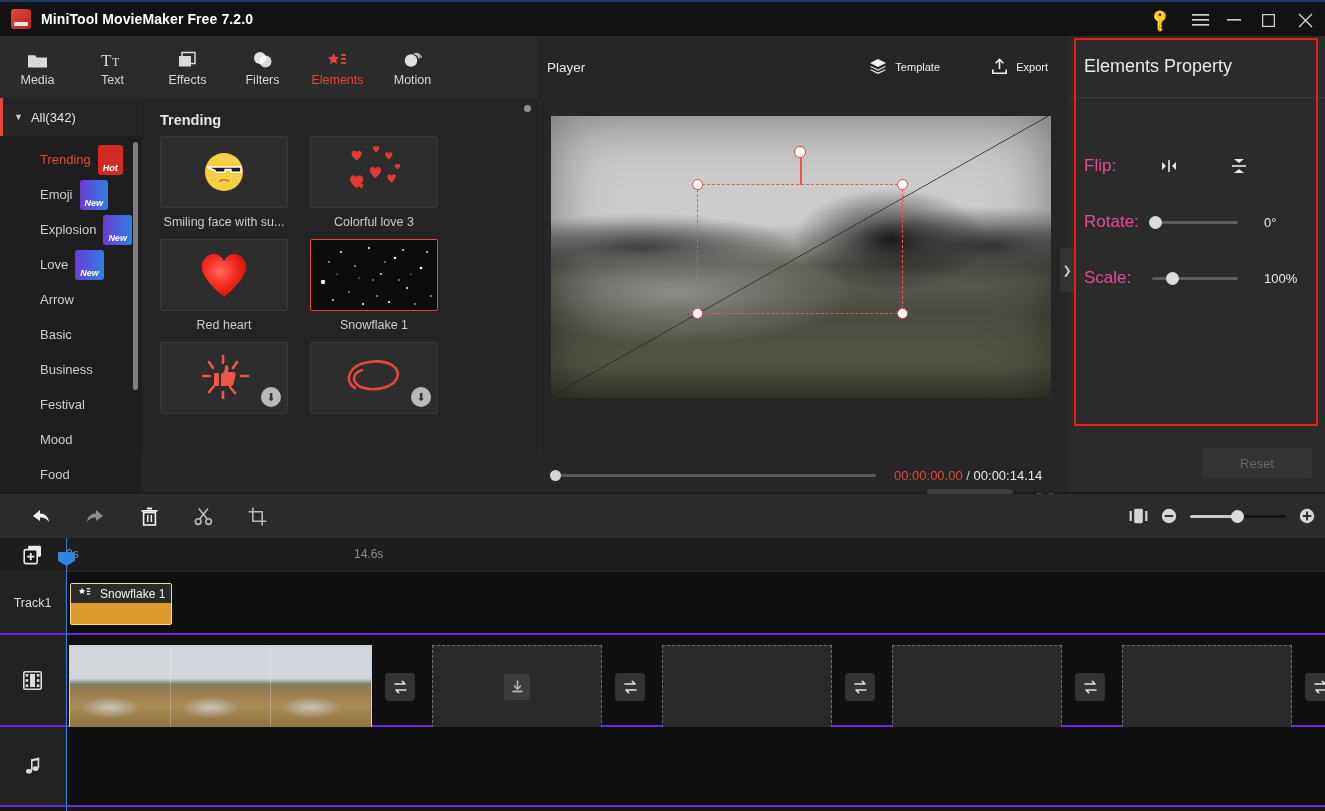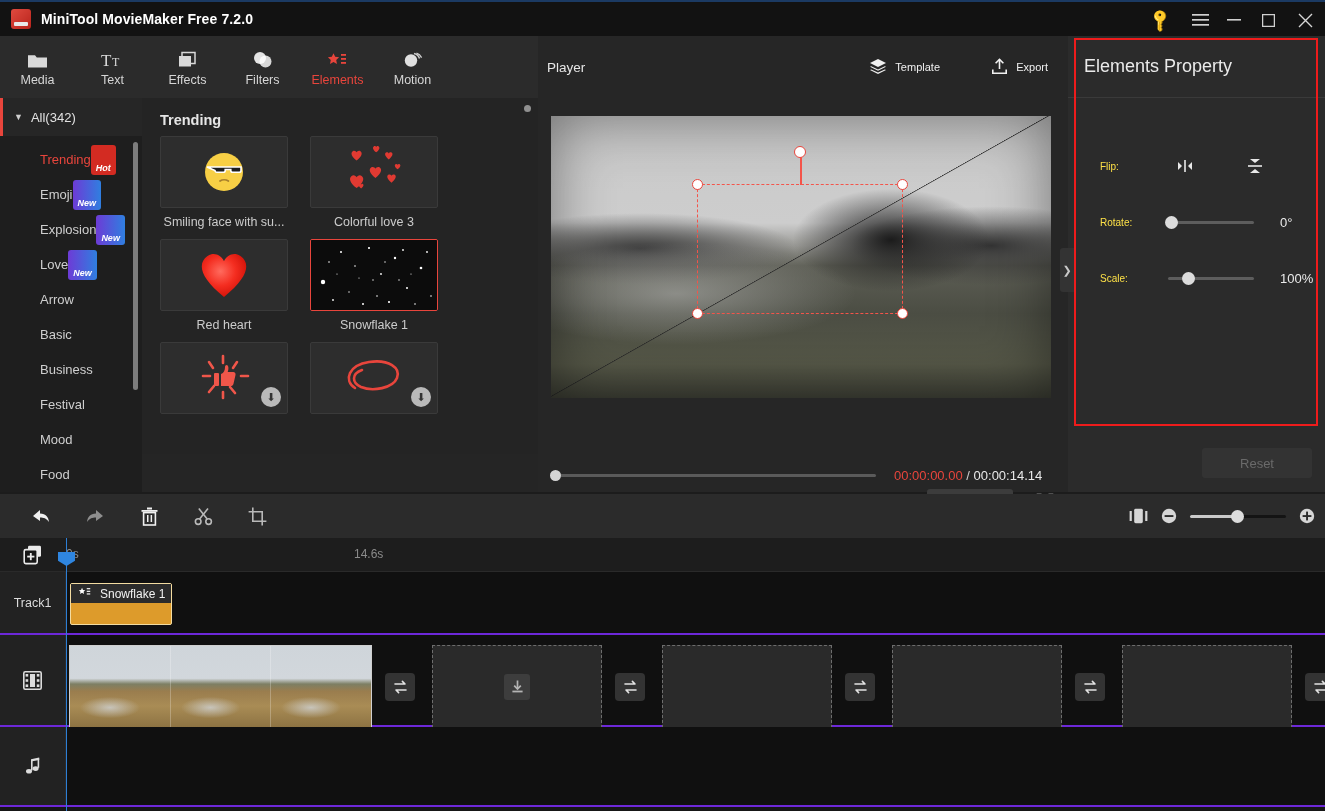--- a/index.html
+++ b/index.html
@@ -64,21 +64,21 @@
     border-left: 3px solid #e8453c; padding-left: 11px; font-size: 13px; color: #e2e2e2;
   }
   .allrow .caret { font-size: 9px; margin-right: 8px; color: #cfcfcf; }
   .catlist { padding-top: 6px; }
   .cat {
     height: 35px; display: flex; align-items: center; padding-left: 40px;
     font-size: 13px; color: #cfcfcf; cursor: pointer;
   }
   .cat.active { color: #e8453c; }
   .badge {
-    font-size: 9px; font-weight: bold; color: #fff;
+    margin-left: 7px; font-size: 9px; font-weight: bold; color: #fff;
     padding: 18px 5px 2px; border-radius: 3px; font-style: italic;
   }
   .badge.hot { background: #d32b22; }
   .badge.new { background: linear-gradient(90deg,#6d3bd6,#2f7fe0); }
   .side-scroll {
     position: absolute; right: 4px; top: 44px; width: 5px; height: 248px;
     background: #7d7d7d; border-radius: 3px;
   }
 
   
@@ -184,21 +184,21 @@
     position: absolute; left: 1068px; top: 36px; width: 257px; height: 456px;
     background: #2b2b2b;
   }
   .prop-outline {
     position: absolute; left: 1074px; top: 38px; width: 244px; height: 388px;
     border: 2px solid #ee1c1c; pointer-events: none; z-index: 6;
   }
   .prop-head { height: 62px; display: flex; align-items: center; padding-left: 16px; font-size: 18px; color: #eaeaea; border-bottom: 1px solid #3a3a3a;}
   .prop-body { padding: 40px 0 0 16px; }
   .prow { display: flex; align-items: center; height: 56px; }
-  .plabel { width: 68px; font-size: 10px; color: #fde047; margin-left: 16px; }
+  .plabel { width: 68px; font-size: 17px; color: #ec4899; }
   .flipbtn { width: 34px; display: flex; align-items: center; justify-content: center; color: #e8e8e8; cursor: pointer; }
   .ptrack { width: 86px; height: 3px; background: #5d5d5d; border-radius: 2px; position: relative; }
   .pknob { position: absolute; top: -5px; width: 13px; height: 13px; border-radius: 50%; background: #dcdcdc; }
   .pval { margin-left: 26px; font-size: 13px; color: #eaeaea; }
   .reset-btn {
     position: absolute; right: 13px; bottom: 14px; width: 110px; height: 30px;
     background: #333333; border-radius: 3px; color: #6a6a6a; font-size: 13px;
     display: flex; align-items: center; justify-content: center;
   }
 

